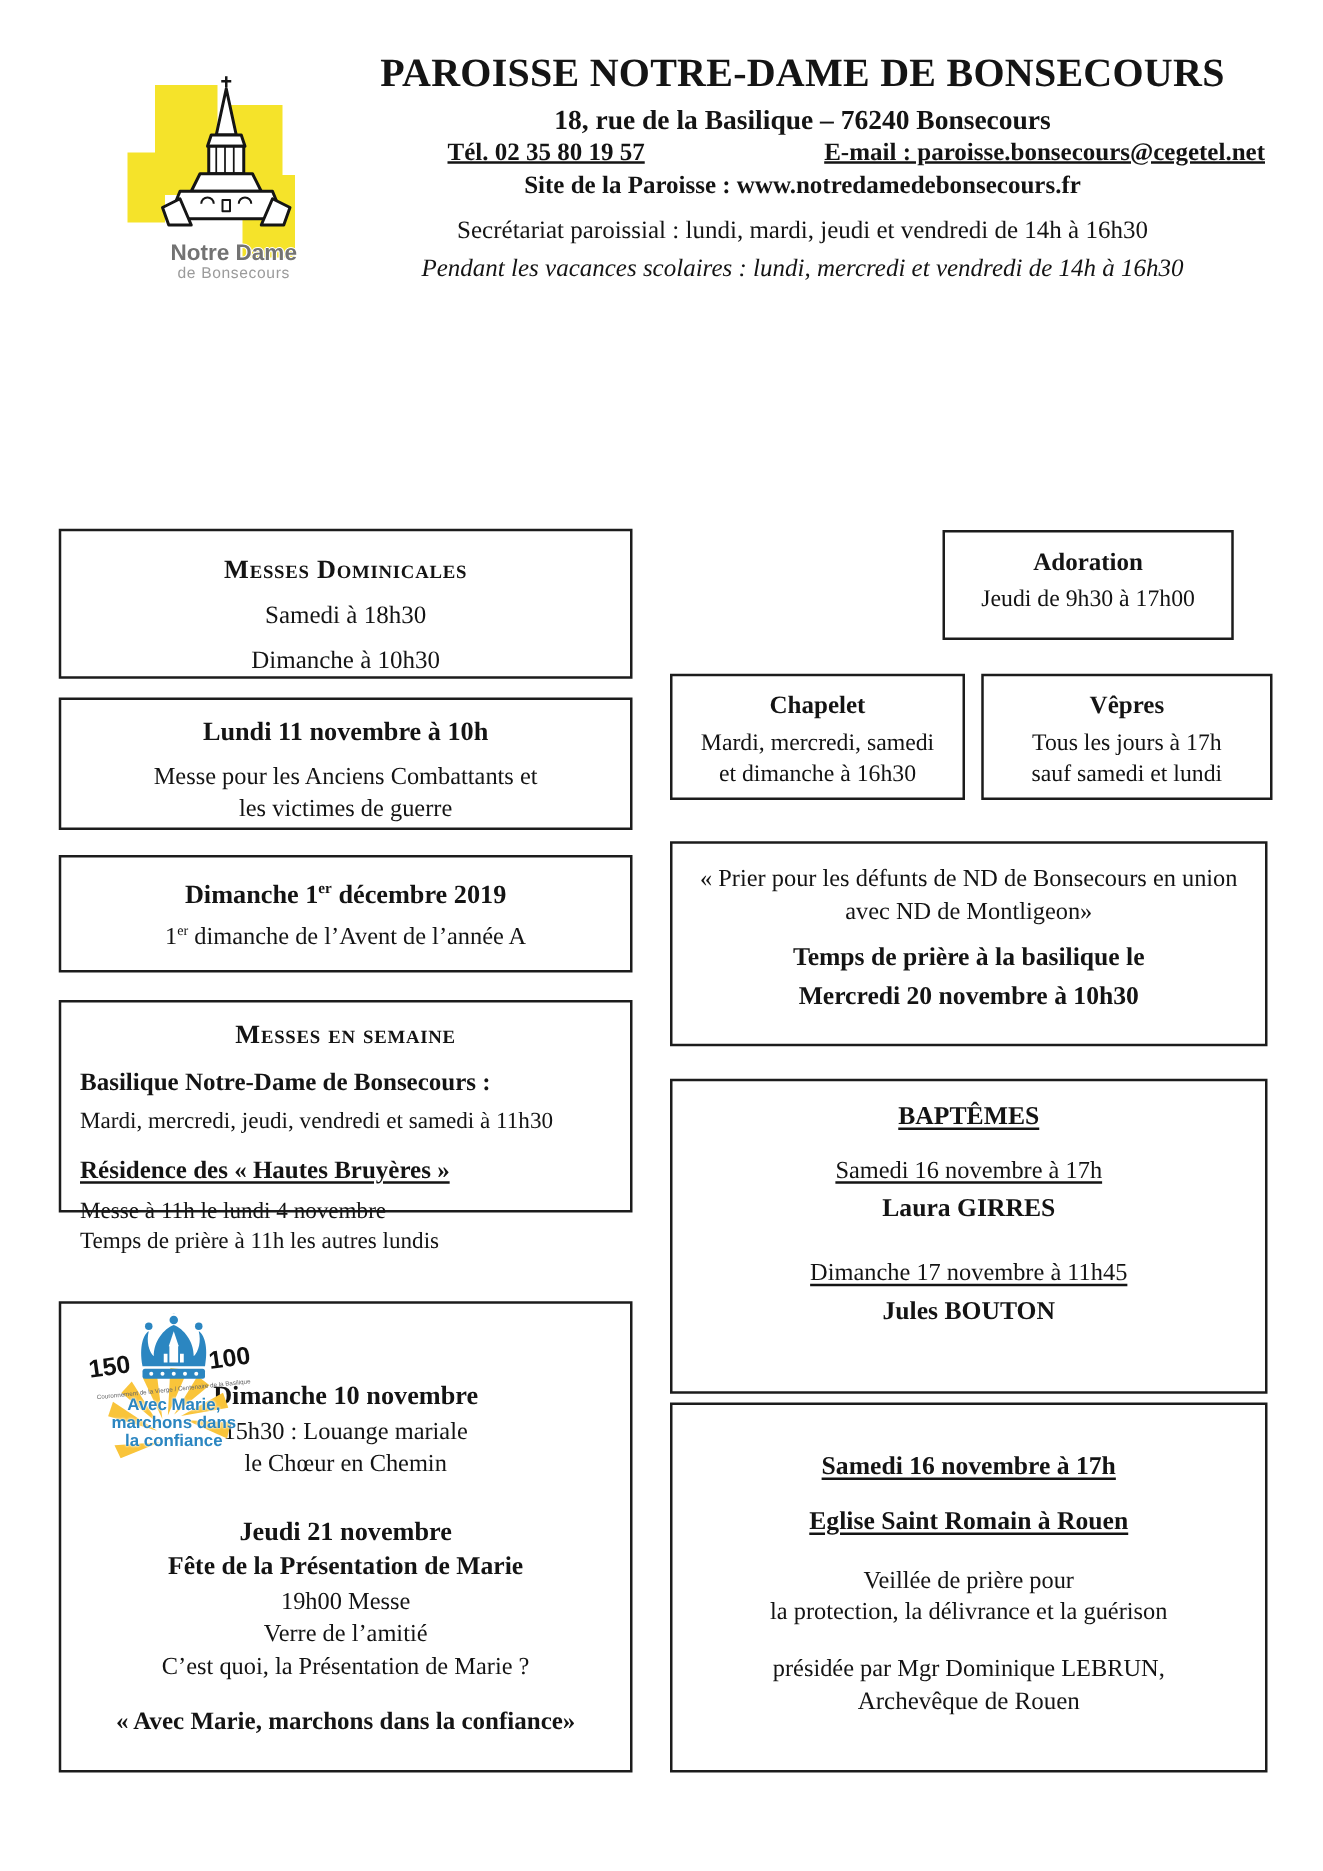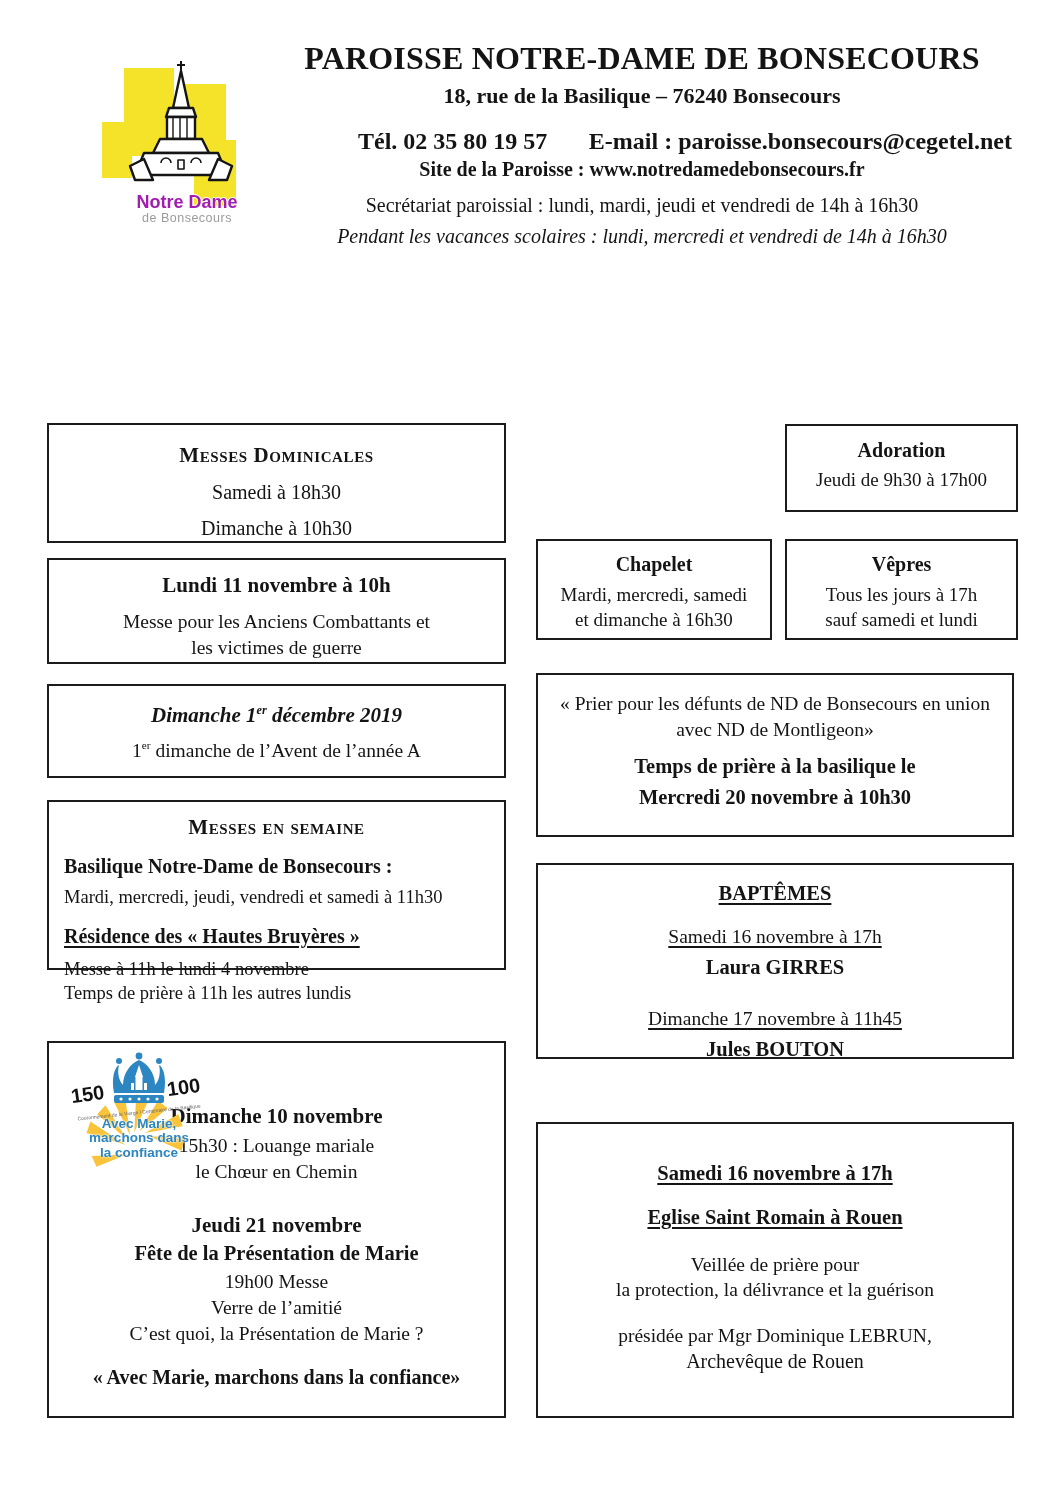--- a/index.html
+++ b/index.html
@@ -9,30 +9,30 @@
 
   
   .parish-logo { position:absolute; left:98px; top:58px; width:166px; height:182px; }
   .yb { position:absolute; background:#f5e32a; }
   .yb1 { left:26px; top:10px;  width:50px; height:88px; }
   .yb2 { left:82px; top:26px;  width:46px; height:76px; }
   .yb3 { left:4px;  top:64px;  width:30px; height:56px; }
   .yb4 { left:96px; top:82px;  width:42px; height:66px; }
   .church-svg { position:absolute; left:8px; top:0; }
   .logo-title { position:absolute; left:24px; top:134px; width:130px; text-align:center;
-                font-family:"Liberation Sans", sans-serif; font-weight:bold; font-size:18px; color:#a21caf;
+                font-family:"Liberation Sans", sans-serif; font-weight:bold; font-size:18px; color:#737373;
                 text-shadow:-1px 0 #fff, 1px 0 #fff, 0 -1px #fff, 0 1px #fff; }
   .logo-subtitle { position:absolute; left:24px; top:153px; width:130px; text-align:center;
                    font-family:"Liberation Sans", sans-serif; font-size:12.5px; color:#9b9b9b; letter-spacing:.5px; }
 
   .header-text { position:absolute; left:272px; top:40px; width:740px; text-align:center; }
   .parish-name { font-size:32px; font-weight:bold; letter-spacing:.2px; white-space:nowrap; }
   .parish-address { font-size:22px; font-weight:bold; margin-top:6px; }
-  .contact-row { display:flex; justify-content:space-between; padding-left:86px; margin-top:19px;
-                 font-size:24px; font-weight:bold; }
+  .contact-row { display:flex; justify-content:space-between; padding-left:86px; margin-top:2px;
+                 font-size:20px; font-weight:bold;text-decoration:underline; }
   .website-line { font-size:20px; font-weight:bold; margin-top:3px; }
   .secretariat-line { font-size:20px; margin-top:13px; }
   .vacances-line { font-size:20px; font-style:italic; margin-top:8px; }
 
   
   .info-banner { position:absolute; left:212px; top:294px; width:764px;
                  border:3px solid #141414; padding:3px; background:#fff; }
   .info-banner-inner { border:1.5px solid #141414; text-align:center; padding:4px 0 6px 0; }
   .info-banner-inner .t { font-size:29px; font-weight:bold; letter-spacing:.2px; white-space:nowrap; }
   sup.sp { vertical-align:super; font-size:58%; font-weight:inherit; }
@@ -45,21 +45,21 @@
 
   .box-sunday   { left:47px; top:423px; width:459px; height:120px; }
   .box-sunday .h { padding-top:18px; }
   .box-sunday .l { font-size:20px; margin-top:13px; }
 
   .box-armistice { left:47px; top:558px; width:459px; height:106px; }
   .box-armistice .h { padding-top:13px; font-size:21px; }
   .box-armistice .l { font-size:19.5px; line-height:1.32; margin-top:11px; }
 
   .box-advent { left:47px; top:684px; width:459px; height:94px; }
-  .box-advent .h { padding-top:17px; font-size:21px;font-style:italic; }
+  .box-advent .h { padding-top:17px; font-size:21px; }
   .box-advent .l { font-size:19.5px; margin-top:11px; }
 
   .box-weekday { left:47px; top:800px; width:459px; height:170px; }
   .box-weekday .h { padding-top:13px; }
   .box-weekday .body { text-align:left; padding:0 15px; }
   .box-weekday .t1 { font-size:20px; margin-top:15px; }
   .box-weekday .l1 { font-size:18.5px; margin-top:9px; }
   .box-weekday .t2 { font-size:20px; margin-top:17px; }
   .box-weekday .l2 { font-size:18.5px; margin-top:11px; }
   .box-weekday .l3 { font-size:18.5px; margin-top:3px; }
@@ -79,37 +79,37 @@
   .jub-150 { left:10px; top:32px; transform:rotate(-8deg); }
   .jub-100 { left:106px; top:25px; transform:rotate(-8deg); }
   .jub-small { position:absolute; left:2px; top:58px; width:152px; text-align:center;
                font-family:"Liberation Sans", sans-serif; font-size:5px; color:#666; transform:rotate(-6deg); white-space:nowrap; }
   .jub-slogan { position:absolute; left:0; top:66px; width:156px; text-align:center;
                 font-family:"Liberation Sans", sans-serif; font-weight:bold; font-size:13.5px; line-height:1.06; color:#2b86c1;
                 text-shadow:0 0 2px #fff, 0 0 2px #fff; }
 
   
   .box-laudes    { left:536px; top:424px; width:234px; height:88px; }
-  .box-adoration { left:785px; top:424px; width:233px; height:88px; }
+  .box-adoration { left:754px; top:424px; width:233px; height:88px; }
   .box-chapelet  { left:536px; top:539px; width:236px; height:101px; }
   .box-vepres    { left:785px; top:539px; width:233px; height:101px; }
   .sbox-h { font-size:20px; font-weight:bold; }
   .box-laudes .sbox-h { padding-top:8px; }
   .box-laudes .l { font-size:17.5px; line-height:1.3; margin-top:2px; }
   .box-adoration .sbox-h { padding-top:13px; }
   .box-adoration .l { font-size:19px; margin-top:7px; }
   .box-chapelet .sbox-h, .box-vepres .sbox-h { padding-top:12px; }
   .box-chapelet .l, .box-vepres .l { font-size:19px; line-height:1.33; margin-top:6px; }
 
   .box-defunts { left:536px; top:673px; width:478px; height:164px; }
   .box-defunts .quote { padding:16px 6px 0 6px; font-size:19.5px; line-height:1.33; }
   .box-defunts .b1 { font-size:20.5px; margin-top:12px; }
   .box-defunts .b2 { font-size:20.5px; margin-top:8px; }
 
-  .box-baptemes { left:536px; top:863px; width:478px; height:196px; }
+  .box-baptemes { left:536px; top:863px; width:478px; height:252px; }
   .box-baptemes .h { padding-top:17px; font-size:20.5px; }
   .box-baptemes .d1 { margin-top:21px; font-size:19.5px; }
   .box-baptemes .n1 { margin-top:8px; font-size:20.5px; }
   .box-baptemes .d2 { margin-top:29px; font-size:19.5px; }
   .box-baptemes .n2 { margin-top:8px; font-size:20.5px; }
 
   .box-veillee { left:536px; top:1122px; width:478px; height:296px; }
   .box-veillee .d { padding-top:38px; font-size:20.5px; }
   .box-veillee .p { margin-top:21px; font-size:20.5px; }
   .box-veillee .l1 { margin-top:25px; font-size:19.5px; }

